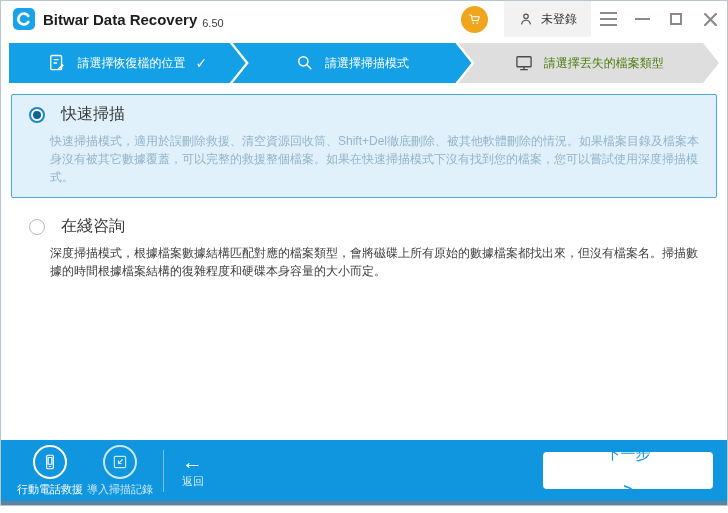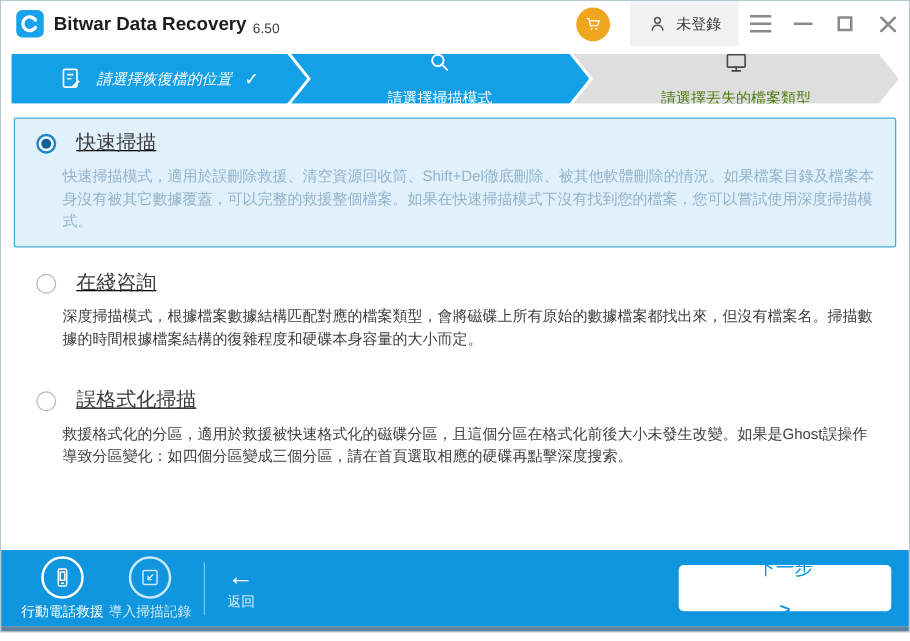--- a/index.html
+++ b/index.html
@@ -27,33 +27,33 @@
   .menu-icon i { display: block; width: 17px; height: 2px; background: #8a8a8a; }
   .min-glyph { width: 15px; height: 2px; background: #8a8a8a; }
   .max-glyph { width: 12px; height: 12px; border: 2px solid #8a8a8a; }
 
   
   .stepbar { height: 52px; background: #fff; display: flex; align-items: center;
              padding: 0 8px; flex: 0 0 auto; }
   .step { height: 40px; display: flex; align-items: center; justify-content: center;
           gap: 10px; font-size: 12px; color: #fff; background: #14a0e6; }
   .step-first { width: 238px;
-    clip-path: polygon(0 0, calc(100% - 16px) 0, 100% 50%, calc(100% - 16px) 100%, 0 100%); font-style: italic; }
+    clip-path: polygon(0 0, calc(100% - 16px) 0, 100% 50%, calc(100% - 16px) 100%, 0 100%); }
   .step-mid, .step-last { margin-left: -13px;
-    clip-path: polygon(0 0, calc(100% - 16px) 0, 100% 50%, calc(100% - 16px) 100%, 0 100%, 16px 50%); flex-direction: column; }
+    clip-path: polygon(0 0, calc(100% - 16px) 0, 100% 50%, calc(100% - 16px) 100%, 0 100%, 16px 50%); }
   .step-mid { width: 240px; }
   .step-last { width: 262px; background: #dedede; color: #4d7c0f; }
   .step-check { font-size: 14px; font-weight: bold; }
 
   
   .content { flex: 1 1 auto; background: #fff; padding-top: 5px; }
   .option { margin: 0 10px; padding: 9px 14px 11px; border: 1px solid transparent; }
   .option.selected { background: #e1f1fb; border-color: #4aa9d9; border-radius: 2px; }
   .option + .option { margin-top: 8px; }
-  .option-head { display: flex; align-items: center; gap: 16px; padding-left: 3px; text-decoration: underline; }
+  .option-head { display: flex; align-items: center; gap: 16px; padding-left: 3px; }
   .radio { width: 16px; height: 16px; border-radius: 50%; background: #fff;
            border: 1px solid #b9b9b9; position: relative; flex: 0 0 auto; cursor: pointer; }
   .radio.checked { border: 2px solid #1b87c9; }
   .radio.checked::after { content: ''; position: absolute; inset: 2px;
                           border-radius: 50%; background: #0d6298; }
   .option-title { font-size: 16px; color: #3a3a3a; }
   .option-desc { font-size: 12px; line-height: 18px; color: #404040; margin: 7px 0 0 24px; }
   .option.selected .option-desc { color: #92b4ca; }
 
   
@@ -180,27 +180,20 @@
     </div>
 
     <div class="option">
       <div class="option-head">
         <span class="radio"></span>
         <span class="option-title">在綫咨詢</span>
       </div>
       <div class="option-desc">深度掃描模式，根據檔案數據結構匹配對應的檔案類型，會將磁碟上所有原始的數據檔案都找出來，但沒有檔案名。掃描數據的時間根據檔案結構的復雜程度和硬碟本身容量的大小而定。</div>
     </div>
 
-    <div class="option">
-      <div class="option-head">
-        <span class="radio"></span>
-        <span class="option-title">誤格式化掃描</span>
-      </div>
-      <div class="option-desc">救援格式化的分區，適用於救援被快速格式化的磁碟分區，且這個分區在格式化前後大小未發生改變。如果是Ghost誤操作導致分區變化：如四個分區變成三個分區，請在首頁選取相應的硬碟再點擊深度搜索。</div>
-    </div>
 
   </div>
 
   <div class="footer">
 
     <div class="tool">
       <span class="tool-circle">
         <svg width="18" height="18" viewBox="0 0 24 24" fill="none" stroke="#fff" stroke-width="1.6" stroke-linejoin="round">
           <rect x="7.5" y="3" width="9" height="18" rx="1.6"></rect>
           <rect x="9.5" y="6" width="5" height="9" rx="0.5"></rect>

